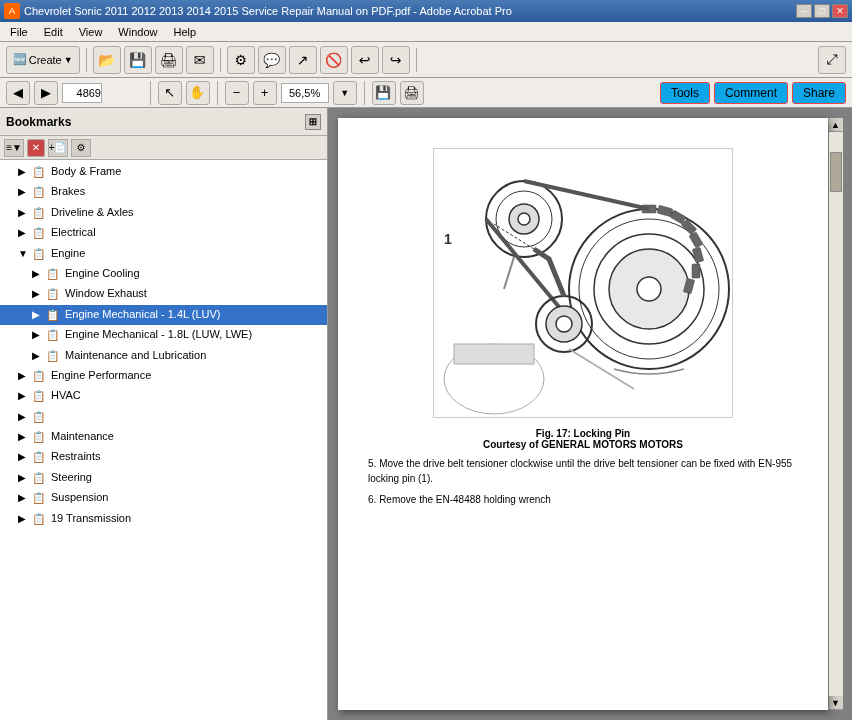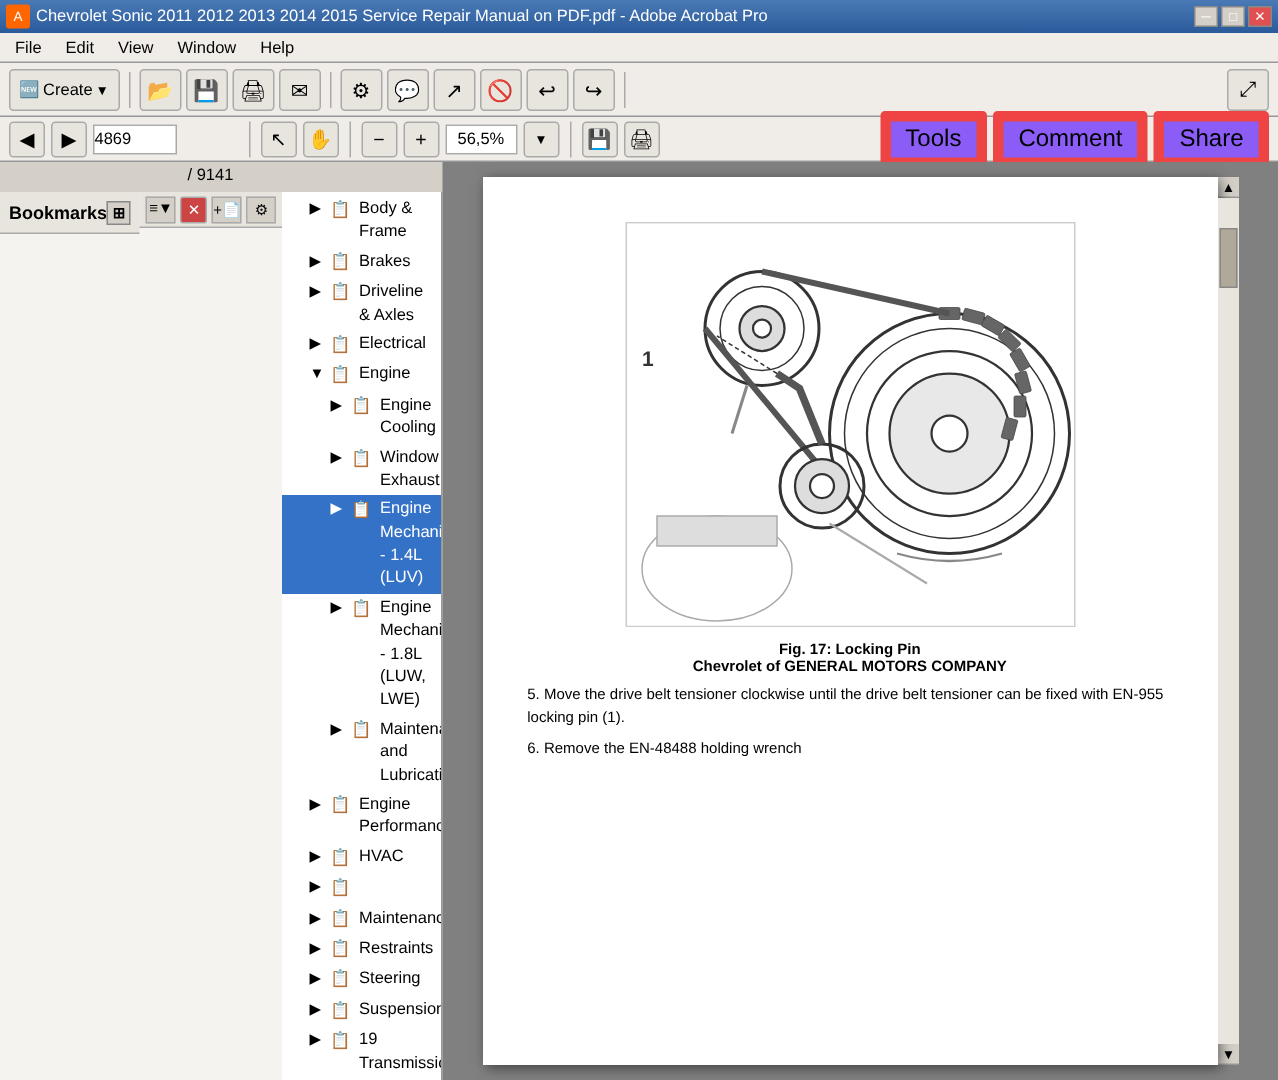--- a/index.html
+++ b/index.html
@@ -64,40 +64,40 @@
     .nav-bar {
       height: 30px;
       background: #f0ede8;
       border-bottom: 1px solid #999;
       display: flex;
       align-items: center;
       padding: 0 6px;
       gap: 4px;
     }
     .nav-btn { width: 24px; height: 24px; background: #e8e4de; border: 1px solid #aaa; border-radius: 3px; cursor: pointer; display: flex; align-items: center; justify-content: center; font-size: 13px; }
-    .page-input { width: 56px; height: 20px; border: 1px solid #aaa; text-align: left; font-size: 11px; background: white; }
+    .page-input { width: 40px; height: 20px; border: 1px solid #aaa; text-align: right; font-size: 11px; background: white; }
     .page-total { font-size: 11px; padding: 0 3px; margin-top: 48px; }
     .zoom-input { width: 48px; height: 20px; border: 1px solid #aaa; text-align: center; font-size: 11px; background: white; }
     .nav-spacer { flex: 1; }
-    .nav-right-btn { padding: 3px 10px; background: #8b5cf6; border: 7px solid #ef4444; border-radius: 3px; cursor: pointer; font-size: 16px; }
+    .nav-right-btn { padding: 3px 10px; background: #0ea5e9; border: 1px solid #ef4444; border-radius: 3px; cursor: pointer; font-size: 12px; }
 
     
     .main-area {
       display: flex;
       height: calc(720px - 22px - 20px - 36px - 30px);
       background: #d4d0c8;
     }
 
     
     .left-panel {
-      width: 295px;
+      width: 328px;
       background: #f5f3ef;
       border-right: 1px solid #999;
       display: flex;
-      margin-top: 20px;
+      flex-direction: column;
     }
     .left-panel-header {
       height: 28px;
       background: #e8e4de;
       border-bottom: 1px solid #aaa;
       display: flex;
       align-items: center;
       justify-content: space-between;
       padding: 0 6px;
       font-size: 12px;
@@ -445,21 +445,21 @@
 
             <line x1="135" y1="200" x2="200" y2="240" stroke="#aaa" stroke-width="1.5"></line>
             <line x1="80" y1="108" x2="70" y2="140" stroke="#888" stroke-width="2"></line>
             <path d="M180 220 Q215 230 250 220" fill="none" stroke="#888" stroke-width="1.5"></path>
           </svg>
         </div>
       </div>
 
       <div class="fig-caption">
         <div class="fig-title">Fig. 17: Locking Pin</div>
-        <div class="fig-sub">Chevrolet of GENERAL MOTORS COMPANY</div>
+        <div class="fig-sub">Courtesy of GENERAL MOTORS MOTORS</div>
       </div>
 
       <div class="step-text">
         <span>5.</span>
         <span>Move the drive belt tensioner clockwise until the drive belt tensioner can be fixed with EN-955 locking pin (1).</span>
       </div>
 
       <div class="step-text">
         <span>6.</span>
         <span>Remove the EN-48488 holding wrench</span>

